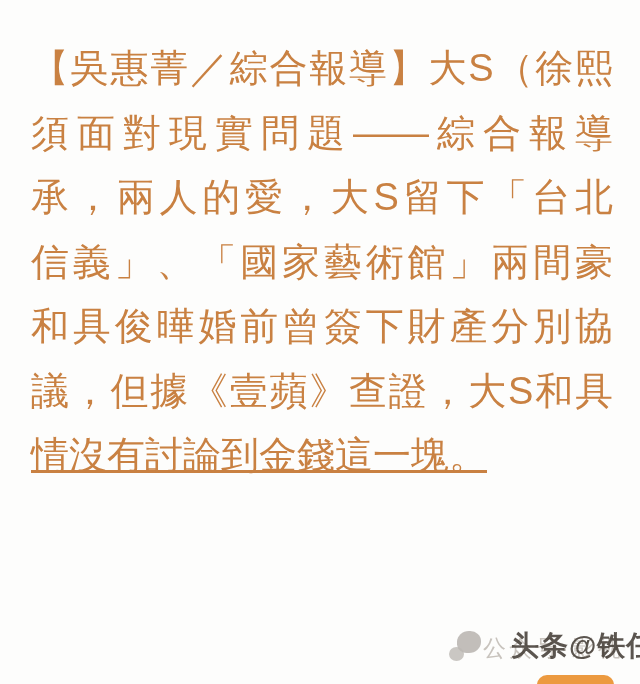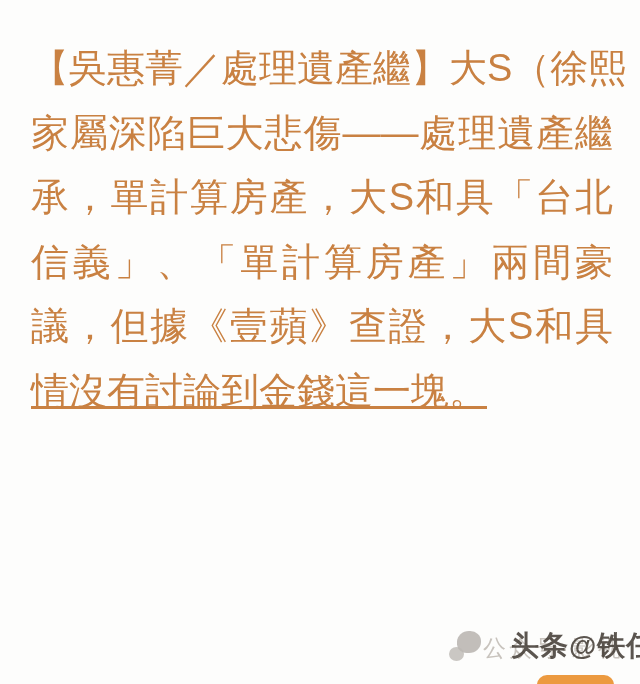--- a/index.html
+++ b/index.html
@@ -96,24 +96,25 @@
     height: 20px;
     background: #ec9a40;
     border-radius: 10px;
     z-index: 3;
   }
 </style>
 </head>
 <body>
 
 <div class="article">
-  <div class="line">【吳惠菁／處理遺產繼】大S（徐熙</div>
-  <div class="line">家屬深陷巨大悲傷——處理遺產繼</div>
-  <div class="line">承，單計算房產，大S和具「台北</div>
-  <div class="line">信義」、「單計算房產」兩間豪</div>
+  <div class="line">【吳惠菁／綜合報導】大S（徐熙</div>
+  <div class="line">須面對現實問題——綜合報導</div>
+  <div class="line">承，兩人的愛，大S留下「台北</div>
+  <div class="line">信義」、「國家藝術館」兩間豪</div>
+  <div class="line">和具俊曄婚前曾簽下財產分別協</div>
   <div class="line">議，但據《壹蘋》查證，大S和具</div>
   <div class="line last">情沒有討論到金錢這一塊。</div>
 </div>
 
 <div class="wm-logo">
   <span class="blob-big"></span>
   <span class="blob-small"></span>
 </div>
 
 <div class="wm-account">公众号·影视</div>

